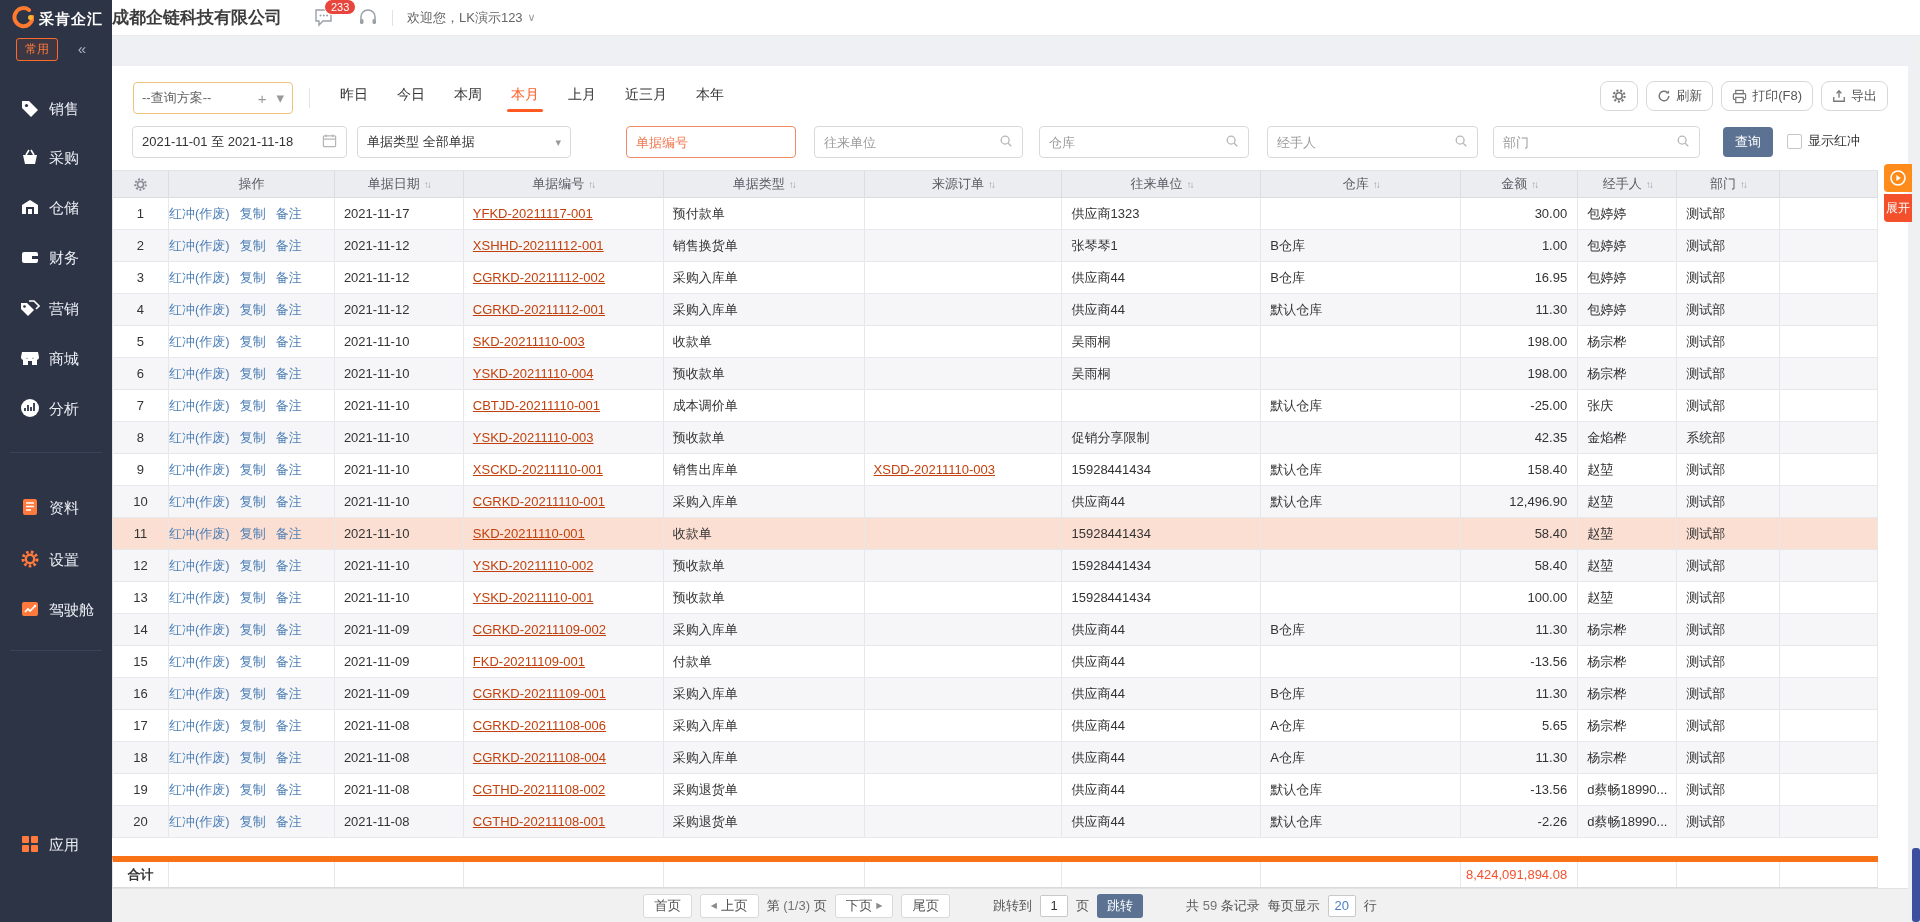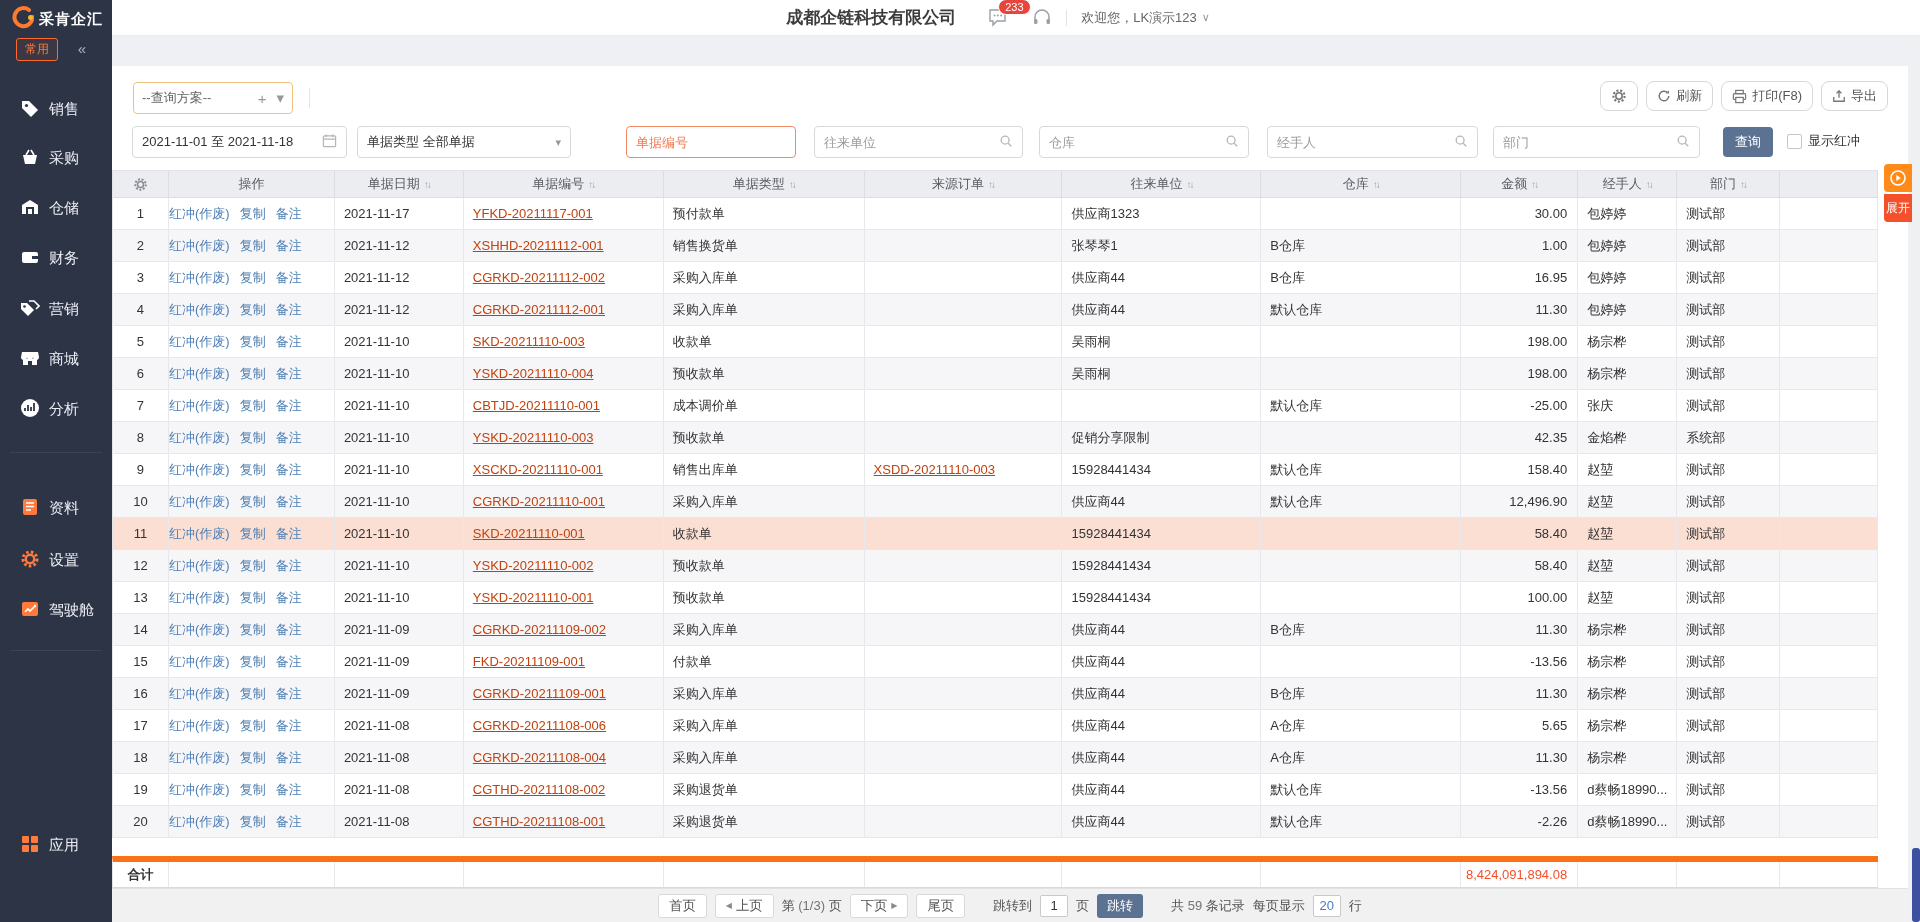--- a/index.html
+++ b/index.html
@@ -11,21 +11,21 @@
   .logo{position:absolute;left:10px;top:5px;display:flex;align-items:flex-end;gap:5px}
   .logo-text{font-size:15px;font-weight:bold;color:#fff;letter-spacing:1px}
   .fav-row{position:absolute;left:0;top:38px;width:100px;height:24px}
   .fav-badge{position:absolute;left:16px;top:0;padding:2px 8px;border:1px solid #ff6a2b;border-radius:3px;color:#ff7a3c;font-size:12px;background:rgba(255,106,43,.08);cursor:pointer}
   .collapse{position:absolute;right:14px;top:2px;color:#aeb4c4;font-size:15px;cursor:pointer}
   .side-item{position:absolute;left:0;width:112px;height:44px;display:flex;align-items:center;padding-left:20px;gap:9px;cursor:pointer;font-size:15px;color:#eceef4}
   .side-item svg{flex:0 0 auto}
   .side-div{position:absolute;left:10px;width:92px;border-top:1px solid #3c4359}
 
   
-  .tophead{position:absolute;left:112px;top:0;width:1808px;height:36px;background:#fff;border-bottom:1px solid #ececec;display:flex;align-items:center;justify-content:center;padding-right:36px;gap:14px}
+  .tophead{position:absolute;left:112px;top:0;width:1808px;height:36px;background:#fff;border-bottom:1px solid #ececec;display:flex;align-items:center;justify-content:flex-start;padding-right:36px;gap:14px}
   .company{font-size:17px;font-weight:bold;color:#3c3c3c;margin-right:18px}
   .hicon{position:relative;color:#9aa0a8;cursor:pointer;display:flex;align-items:center}
   .badge{position:absolute;left:10px;top:-9px;background:#e8453c;color:#fff;font-size:11px;padding:1px 6px;border-radius:9px;border:1px solid #fff;white-space:nowrap}
   .hdiv{width:1px;height:16px;background:#e2e2e2}
   .welcome{font-size:13px;color:#666;cursor:pointer;display:flex;align-items:center;gap:5px}
   .welcome .caret{color:#999;font-size:11px}
 
   
   .tabstrip{position:absolute;left:112px;top:36px;width:1808px;height:30px;background:#f3f4f6;border-bottom:1px solid #e3e3e6}
   .tab{position:absolute;bottom:0;height:27px;background:#fff;border:1px solid #e2e2e4;border-bottom:none;display:flex;align-items:center;justify-content:center;font-size:14px;color:#555;cursor:pointer}
@@ -84,21 +84,21 @@
   .total-amount{color:#f4502c}
 
   
   .pager{position:absolute;left:112px;top:888px;width:1796px;height:34px;background:#f1f1f2;border-top:1px solid #e2e2e5;display:flex;align-items:center;justify-content:center;gap:8px;font-size:13px;color:#555}
   .pbtn{height:24px;padding:0 10px;background:#fff;border:1px solid #d9d9d9;border-radius:3px;display:flex;align-items:center;gap:4px;cursor:pointer;color:#555}
   .pbtn .tri{font-size:8px;color:#8a8a8a}
   .blue{color:#737373}
   .pginput{width:28px;height:22px;border:1px solid #c9c9c9;border-radius:2px;text-align:center;font-size:13px;color:#333;background:#fff;font-family:inherit}
   .pginput.blue{color:#4a7cc4}
   .jumpbtn{height:24px;padding:0 10px;background:#5b7292;border:none;border-radius:3px;color:#fff;font-size:13px;cursor:pointer}
-  .gap-l{margin-left:20px}
+  .gap-l{margin-left:35px}
 
   
   .float-play{position:absolute;left:1884px;top:164px;width:28px;height:28px;background:#ff8c1a;border-radius:4px 0 0 4px;display:flex;align-items:center;justify-content:center;color:#fff;cursor:pointer}
   .float-expand{position:absolute;left:1884px;top:194px;width:28px;height:28px;background:#f4502c;border-radius:0 0 0 4px;display:flex;align-items:center;justify-content:center;color:#fff;font-size:12px;cursor:pointer}
   .vscroll{position:absolute;left:1912px;top:36px;width:8px;height:886px;background:#eef0f2}
   .vthumb{position:absolute;left:0;top:812px;width:8px;height:74px;background:#3d509f;border-radius:3px;cursor:pointer}
 </style>
 </head>
 <body>
 
@@ -238,20 +238,29 @@
 
   <div class="panel">
 
     <div class="plan-box">
       <span class="ph">--查询方案--</span>
       <span class="sp"></span>
       <span class="pi">+</span>
       <span class="pi caret-s">▾</span>
     </div>
     <div class="vdiv"></div>
+    <div class="quickdates">
+      <span class="qd">昨日</span>
+      <span class="qd">今日</span>
+      <span class="qd">本周</span>
+      <span class="qd active">本月</span>
+      <span class="qd">上月</span>
+      <span class="qd">近三月</span>
+      <span class="qd">本年</span>
+    </div>
     <div class="tools">
       <button class="toolbtn">
         <svg width="16" height="16" viewBox="0 0 20 20">
             <circle cx="10" cy="10" r="7" fill="none" stroke="currentColor" stroke-width="2.6" stroke-dasharray="2.6 2.2"></circle>
             <circle cx="10" cy="10" r="4" fill="none" stroke="currentColor" stroke-width="2"></circle>
           </svg>
       </button>
       <button class="toolbtn">
         <svg width="14" height="14" viewBox="0 0 16 16">
             <path d="M13.5 8A5.5 5.5 0 1 1 11.6 3.8" fill="none" stroke="currentColor" stroke-width="1.7"></path>

